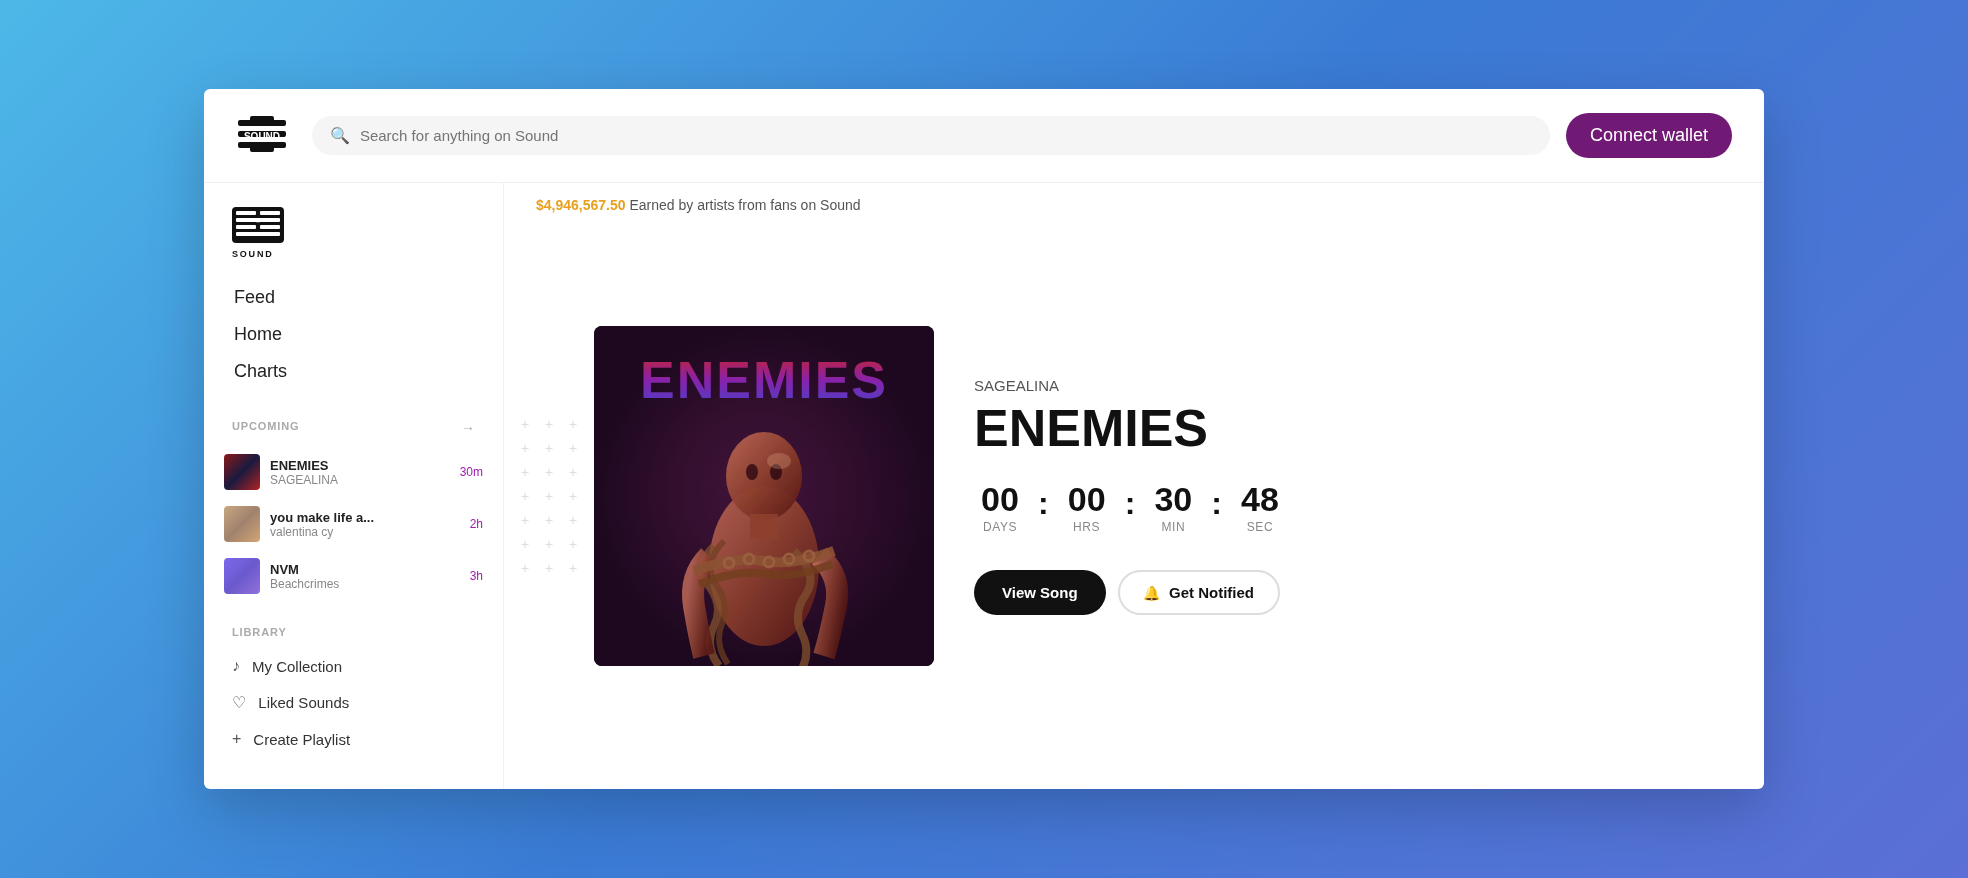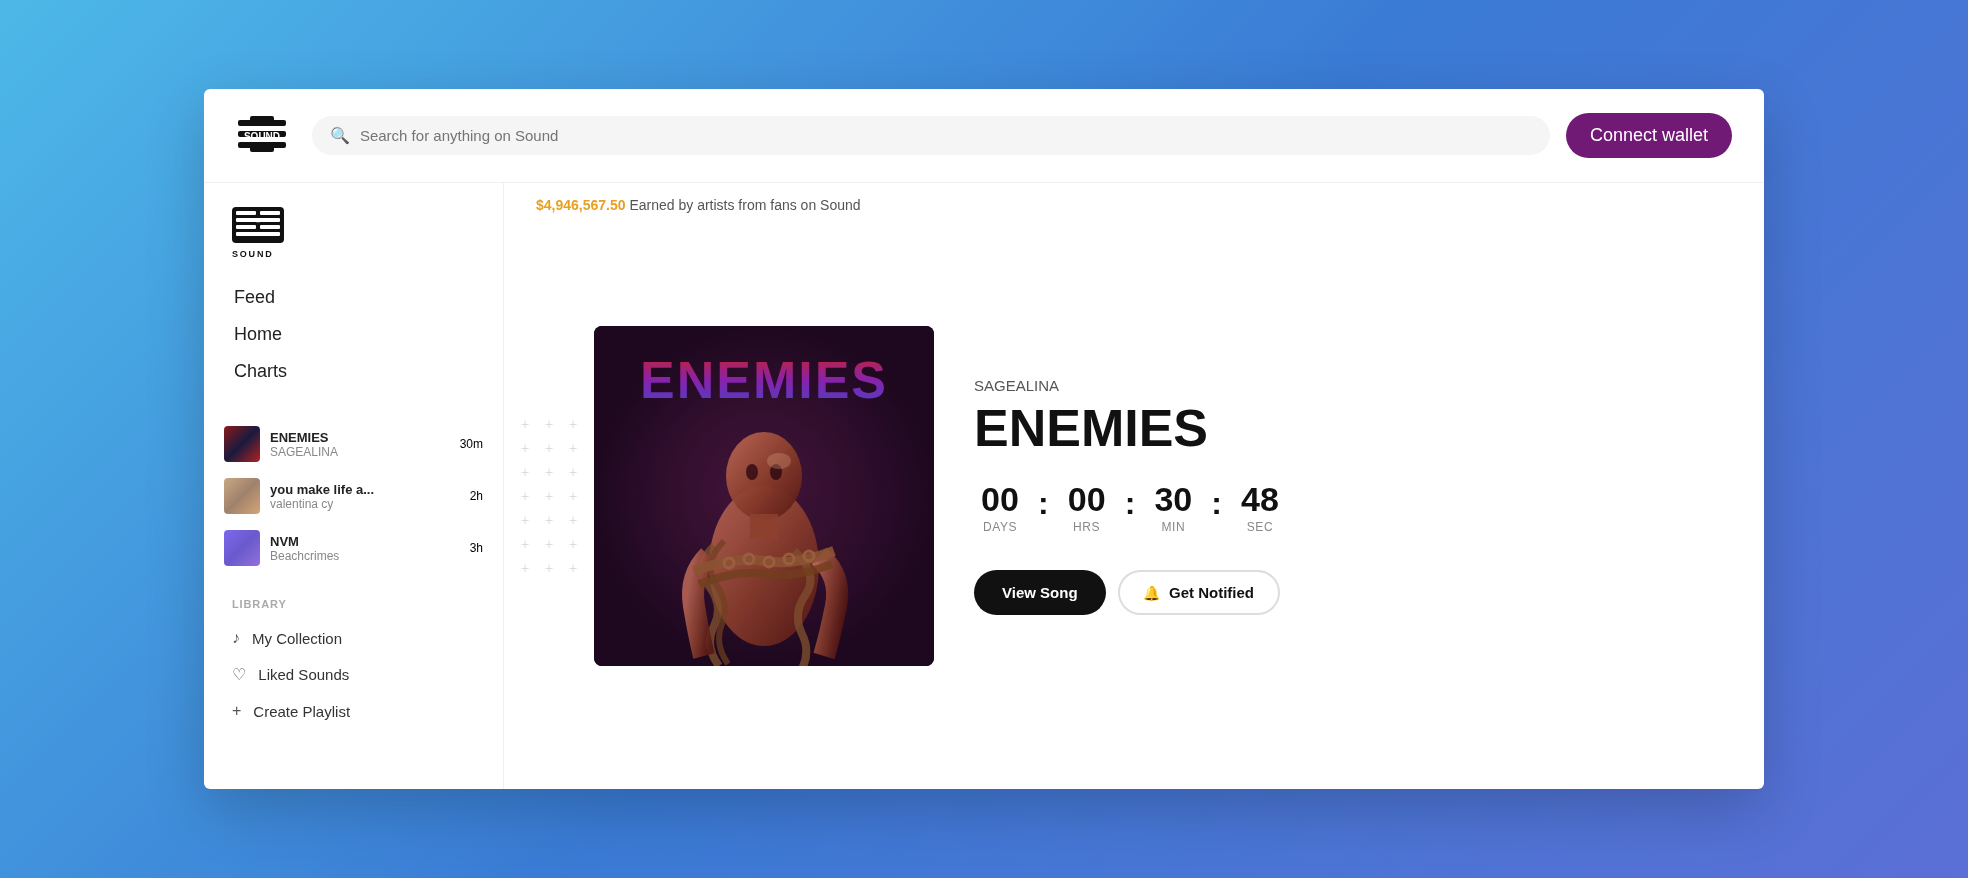--- a/index.html
+++ b/index.html
@@ -153,21 +153,21 @@
       white-space: nowrap;
       overflow: hidden;
       text-overflow: ellipsis;
     }
     .upcoming-artist {
       font-size: 12px;
       color: #888;
     }
     .upcoming-time {
       font-size: 12px;
-      color: #000000;
+      color: #a21caf;
       flex-shrink: 0;
       text-align: center;
     }
     .library-section {
       margin-top: 20px;
     }
     .library-item {
       display: flex;
       align-items: center;
       padding: 9px 28px;
@@ -378,20 +378,24 @@
         </svg>
         <div style="font-size:9px; font-weight:700; color:#111; letter-spacing:0.2em; margin-top:2px;">SOUND</div>
       </div>
 
       <div class="nav-items">
         <span class="nav-item">Feed</span>
         <span class="nav-item">Home</span>
         <span class="nav-item">Charts</span>
       </div>
 
+      <div class="upcoming-header">
+        <span class="upcoming-label">UPCOMING</span>
+        <span class="upcoming-arrow">→</span>
+      </div>
 
       <div>
         <div class="upcoming-item">
           <div class="upcoming-thumb thumb-enemies"></div>
           <div class="upcoming-info">
             <div class="upcoming-title">ENEMIES</div>
             <div class="upcoming-artist">SAGEALINA</div>
           </div>
           <span class="upcoming-time">30m</span>
         </div>

